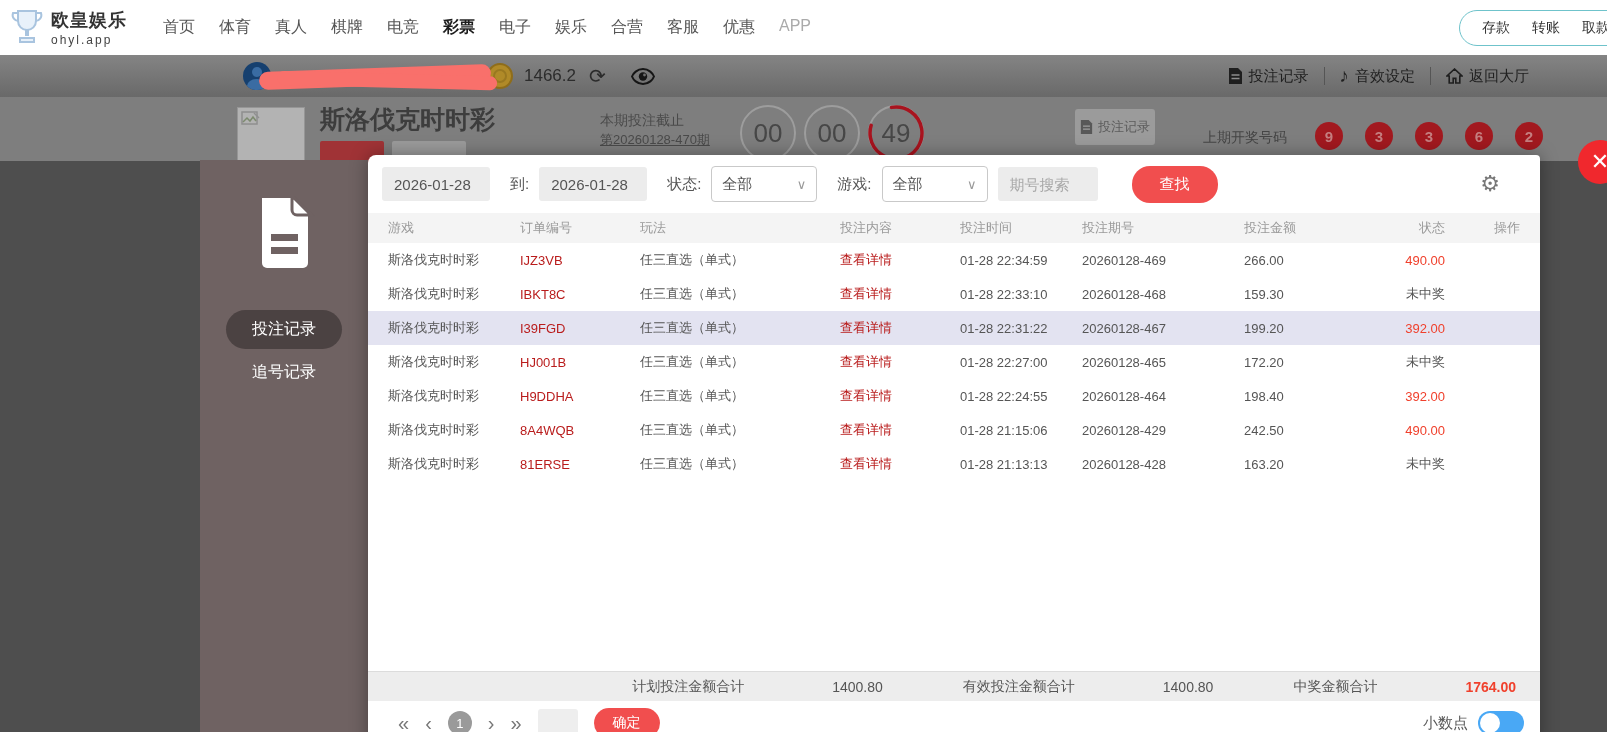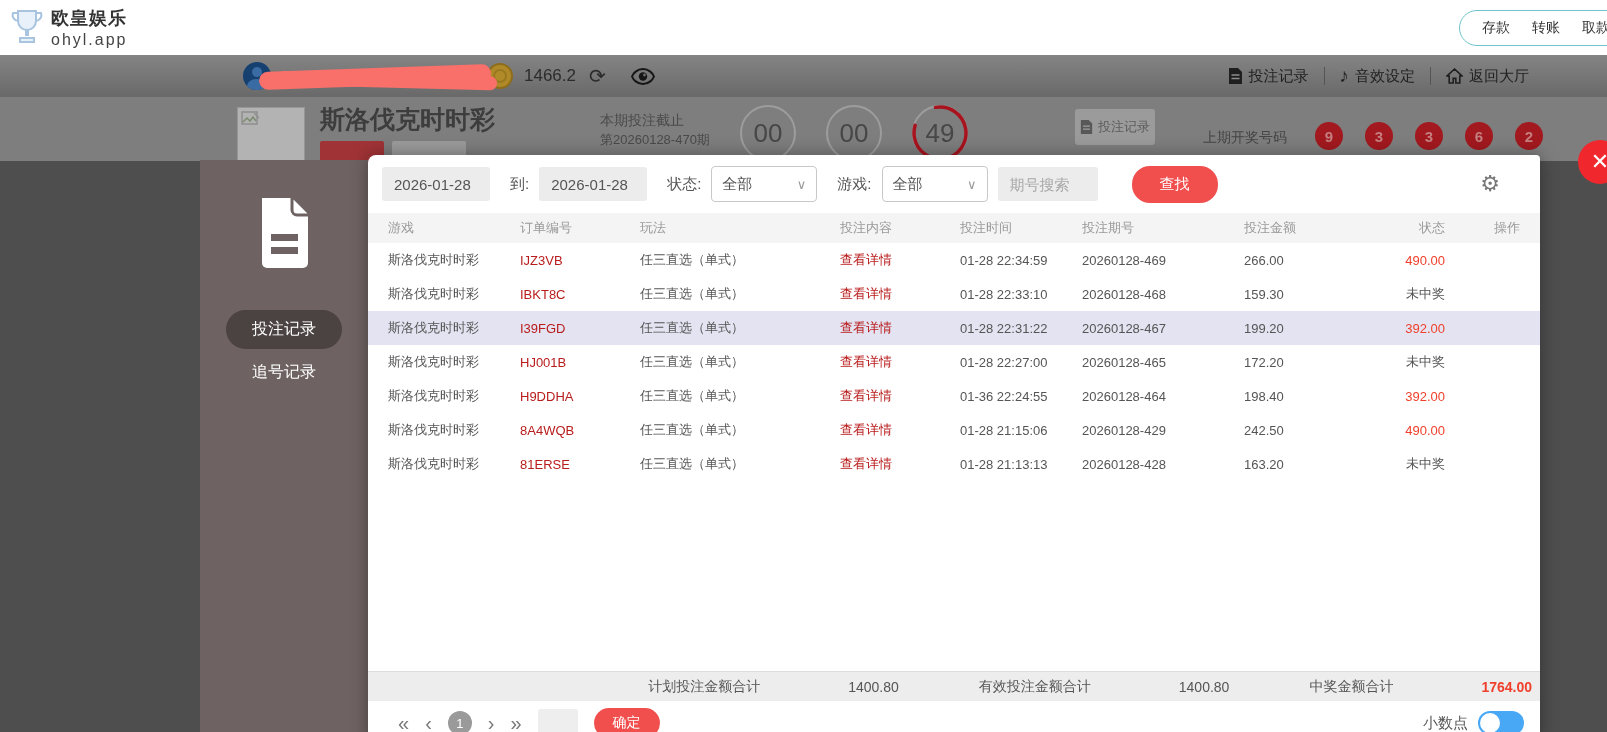--- a/index.html
+++ b/index.html
@@ -3,21 +3,21 @@
 <meta charset="utf-8">
 <style>
   * { margin:0; padding:0; box-sizing:border-box; }
   body { font-family:"Liberation Sans","DejaVu Sans",sans-serif; background:#222; }
   .screen { position:relative; width:1607px; height:732px; overflow:hidden; background:#4e4e4e; }
 
   
   .topnav { position:absolute; top:0; left:0; right:0; height:55px; background:#fff; display:flex; align-items:center; padding-left:10px; z-index:3; }
   .logo { display:flex; align-items:center; gap:7px; }
   .logo-text .cn { font-size:18px; font-weight:bold; color:#333; letter-spacing:1px; }
-  .logo-text .en { font-size:16px; color:#444; letter-spacing:2px; margin-top:1px; }
+  .logo-text .en { font-size:12px; color:#444; letter-spacing:2px; margin-top:1px; }
   .main-nav { display:flex; gap:24px; margin-left:36px; font-size:16px; color:#555; }
   .nav-item { cursor:pointer; white-space:nowrap; }
   .nav-item.active { color:#1d1d1d; font-weight:bold; }
   .nav-item.muted { color:#aaa; }
   .wallet { margin-left:auto; margin-right:-26px; border:1px solid #6fc3cb; border-radius:18px; padding:8px 22px; display:flex; gap:22px; font-size:14px; color:#333; background:#fff; }
 
   
   .statusbar { position:absolute; top:55px; left:0; right:0; height:42px; background:linear-gradient(#848484,#696969); display:flex; align-items:center; z-index:2; }
   .sb-left { display:flex; align-items:center; margin-left:243px; position:relative; gap:9px; }
   .avatar { width:28px; height:28px; border-radius:50%; background:#16406f; position:relative; overflow:hidden; }
@@ -36,21 +36,21 @@
   .vdiv { width:1px; height:18px; background:#555; }
 
   
   .game-header { position:absolute; top:97px; left:0; right:0; height:64px; background:#7e7e7e; z-index:1; }
   .thumb { position:absolute; left:237px; top:10px; width:68px; height:56px; background:#b3b3b3; border:1px solid #969696; }
   .g-title { position:absolute; left:320px; top:6px; font-size:25px; font-weight:bold; color:#3d3d3d; }
   .g-btns { position:absolute; left:320px; top:44px; display:flex; gap:8px; }
   .g-btn-red { width:64px; height:22px; background:#a03336; border-radius:2px; }
   .g-btn-gray { width:74px; height:22px; background:#9b9b9b; border-radius:2px; }
   .g-deadline { position:absolute; left:600px; top:13px; font-size:14px; color:#4a4a4a; line-height:20px; }
-  .countdown { position:absolute; left:740px; top:8px; display:flex; gap:30px; }
+  .countdown { position:absolute; left:740px; top:8px; display:flex; gap:8px; }
   .cd { width:56px; height:56px; border:2px solid #9d9d9d; border-radius:50%; display:flex; align-items:center; justify-content:center; font-size:26px; color:#474747; position:relative; }
   .cd svg { position:absolute; left:-2px; top:-2px; }
   .g-betrec { position:absolute; left:1075px; top:12px; width:80px; height:36px; background:#9b9b9b; border-radius:3px; display:flex; align-items:center; justify-content:center; gap:5px; font-size:13px; color:#5c5c5c; }
   .g-lastdraw { position:absolute; left:1203px; top:32px; font-size:14px; color:#454545; }
   .balls { position:absolute; left:1315px; top:25px; display:flex; gap:22px; }
   .ball { width:28px; height:28px; border-radius:50%; background:#a2191f; color:#c57f80; font-weight:bold; font-size:15px; display:flex; align-items:center; justify-content:center; }
   .game-body { position:absolute; top:161px; left:0; right:0; bottom:0; background:#4e4e4e; }
 
   
   .sidebar { position:absolute; left:200px; top:160px; width:168px; bottom:0; background:#6f6262; z-index:10; display:flex; flex-direction:column; align-items:center; }
@@ -77,21 +77,21 @@
   .thead { height:30px; background:#f4f4f4; color:#999; font-size:13px; }
   .trow { height:34px; font-size:13px; color:#555; }
   .trow.hl { background:#e3e3f1; }
   .c-game{width:132px}.c-order{width:120px}.c-play{width:200px}.c-content{width:120px}
   .c-time{width:122px}.c-period{width:162px}.c-amount{width:86px}
   .c-status{width:115px;text-align:right}.c-action{width:75px;text-align:right}
   .blue { color:#b91c1c; cursor:pointer; }
   .red { color:#f0402c; }
   .spacer { flex:1; }
 
-  .summary { height:30px; background:#ededed; border-top:1px solid #dcdcdc; display:flex; align-items:center; justify-content:flex-end; font-size:14px; color:#555; padding-right:8px; }
+  .summary { height:30px; background:#ededed; border-top:1px solid #dcdcdc; display:flex; align-items:center; justify-content:flex-end; font-size:14px; color:#555; padding-right:24px; }
   .sum-label { margin-left:80px; }
   .sum-value { margin-left:88px; }
 
   .pagi { height:44px; display:flex; align-items:center; padding:0 16px 0 30px; gap:16px; color:#777; font-size:20px; }
   .pg-arrow { cursor:pointer; }
   .pg-circle { width:24px; height:24px; border-radius:50%; background:#9a9a9a; color:#fff; font-size:13px; display:flex; align-items:center; justify-content:center; }
   .pg-input { width:40px; height:28px; background:#eee; border:none; border-radius:3px; }
   .pg-btn { width:66px; height:30px; background:#f14e4e; color:#fff; border:none; border-radius:16px; font-size:14px; font-family:inherit; cursor:pointer; }
   .pg-right { margin-left:auto; display:flex; align-items:center; gap:10px; font-size:15px; color:#555; }
   .toggle { width:46px; height:24px; border-radius:12px; background:#49a8f5; position:relative; cursor:pointer; }
@@ -110,20 +110,34 @@
         <path d="M8 3h18v10a9 9 0 0 1-18 0z" fill="#e8f1fa" stroke="#a9c4df" stroke-width="2"></path>
         <path d="M8 5H3a6 6 0 0 0 6 8M26 5h5a6 6 0 0 1-6 8" fill="none" stroke="#a9c4df" stroke-width="2"></path>
         <path d="M15 22h4v6h-4z" fill="#a9c4df"></path>
         <path d="M10 30h14v4H10z" fill="#e8f1fa" stroke="#a9c4df" stroke-width="2"></path>
       </svg>
       <div class="logo-text">
         <div class="cn">欧皇娱乐</div>
         <div class="en">ohyl.app</div>
       </div>
     </div>
+    <nav class="main-nav">
+        <span class="nav-item">首页</span>
+        <span class="nav-item">体育</span>
+        <span class="nav-item">真人</span>
+        <span class="nav-item">棋牌</span>
+        <span class="nav-item">电竞</span>
+        <span class="nav-item active">彩票</span>
+        <span class="nav-item">电子</span>
+        <span class="nav-item">娱乐</span>
+        <span class="nav-item">合营</span>
+        <span class="nav-item">客服</span>
+        <span class="nav-item">优惠</span>
+        <span class="nav-item muted">APP</span>
+      </nav>
     <div class="wallet">
         <span>存款</span>
         <span>转账</span>
         <span>取款</span>
       </div>
   </header>
 
   <div class="statusbar">
     <div class="sb-left">
       <div class="avatar"></div>
@@ -171,21 +185,21 @@
           <path d="M13 2l5 5" stroke="#8f8f8f" stroke-width="1.5"></path>
         </svg>
     </div>
     <div class="g-title">斯洛伐克时时彩</div>
     <div class="g-btns">
       <div class="g-btn-red"></div>
       <div class="g-btn-gray"></div>
     </div>
     <div class="g-deadline">
       <div>本期投注截止</div>
-      <div style="font-size:13px;">第20260128-470期</div>
+      <div style="font-size:13px;text-decoration:underline;">第20260128-470期</div>
     </div>
     <div class="countdown">
         <div class="cd">00</div>
         <div class="cd">00</div>
         <div class="cd">49<svg width="56" height="56" viewBox="0 0 56 56">
             <circle cx="28" cy="28" r="26" fill="none" stroke="#a8131e" stroke-width="3.5" stroke-linecap="round" stroke-dasharray="134 30" transform="rotate(-100 28 28)"></circle>
           </svg></div>
       </div>
     <div class="g-betrec">
       <svg width="13" height="16" viewBox="0 0 15 18">
@@ -290,21 +304,21 @@
           <span class="c-period">20260128-465</span>
           <span class="c-amount">172.20</span>
           <span class="c-status">未中奖</span>
           <span class="c-action"></span>
         </div>
         <div class="trow">
           <span class="c-game">斯洛伐克时时彩</span>
           <span class="c-order blue">H9DDHA</span>
           <span class="c-play">任三直选（单式）</span>
           <span class="c-content blue">查看详情</span>
-          <span class="c-time">01-36 22:24:55</span>
+          <span class="c-time">01-28 22:24:55</span>
           <span class="c-period">20260128-464</span>
           <span class="c-amount">198.40</span>
           <span class="c-status red">392.00</span>
           <span class="c-action"></span>
         </div>
         <div class="trow">
           <span class="c-game">斯洛伐克时时彩</span>
           <span class="c-order blue">8A4WQB</span>
           <span class="c-play">任三直选（单式）</span>
           <span class="c-content blue">查看详情</span>

